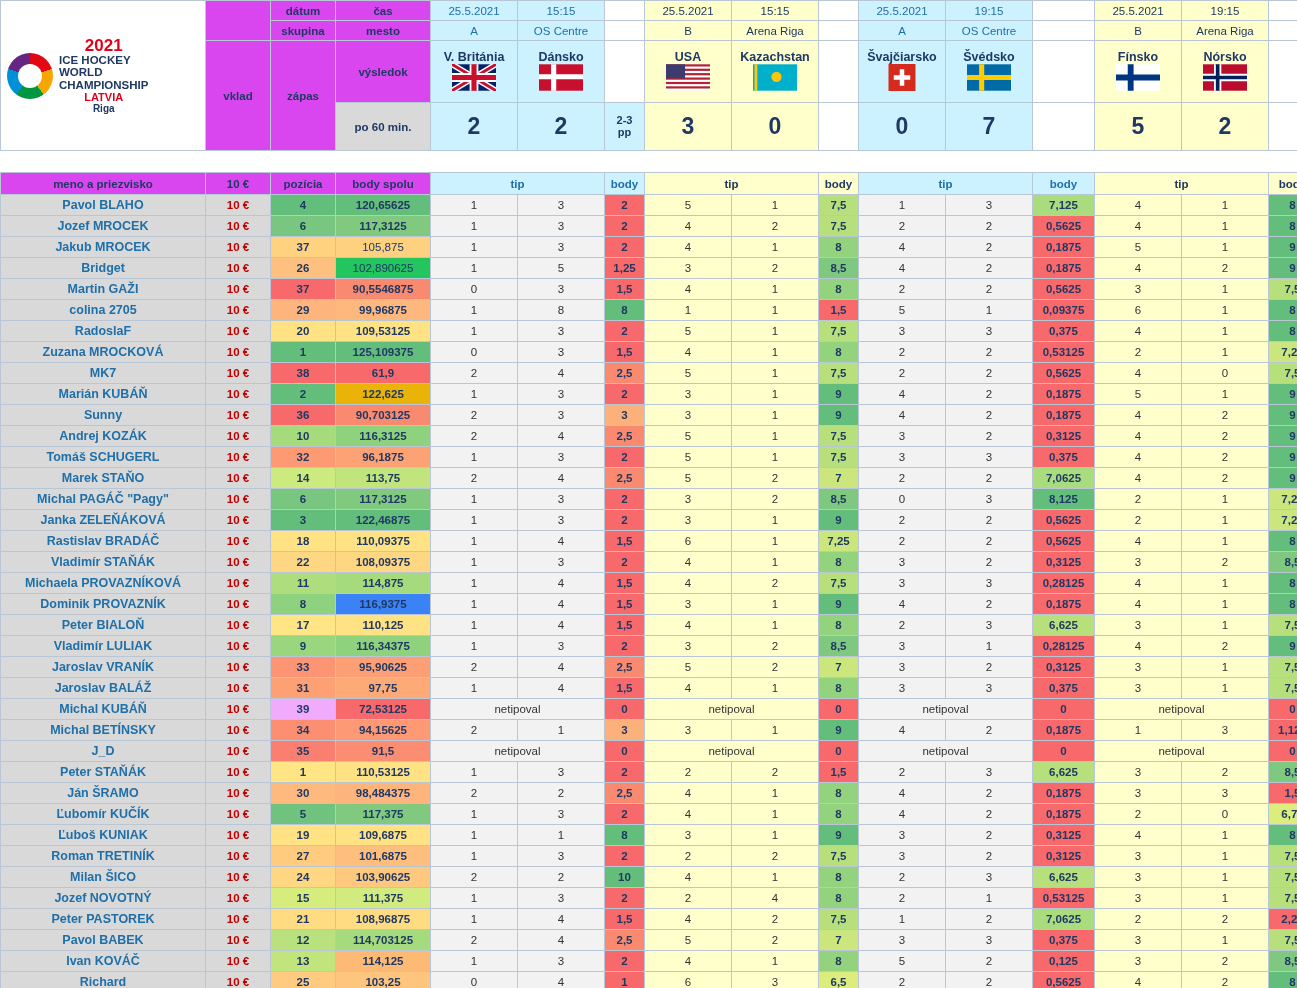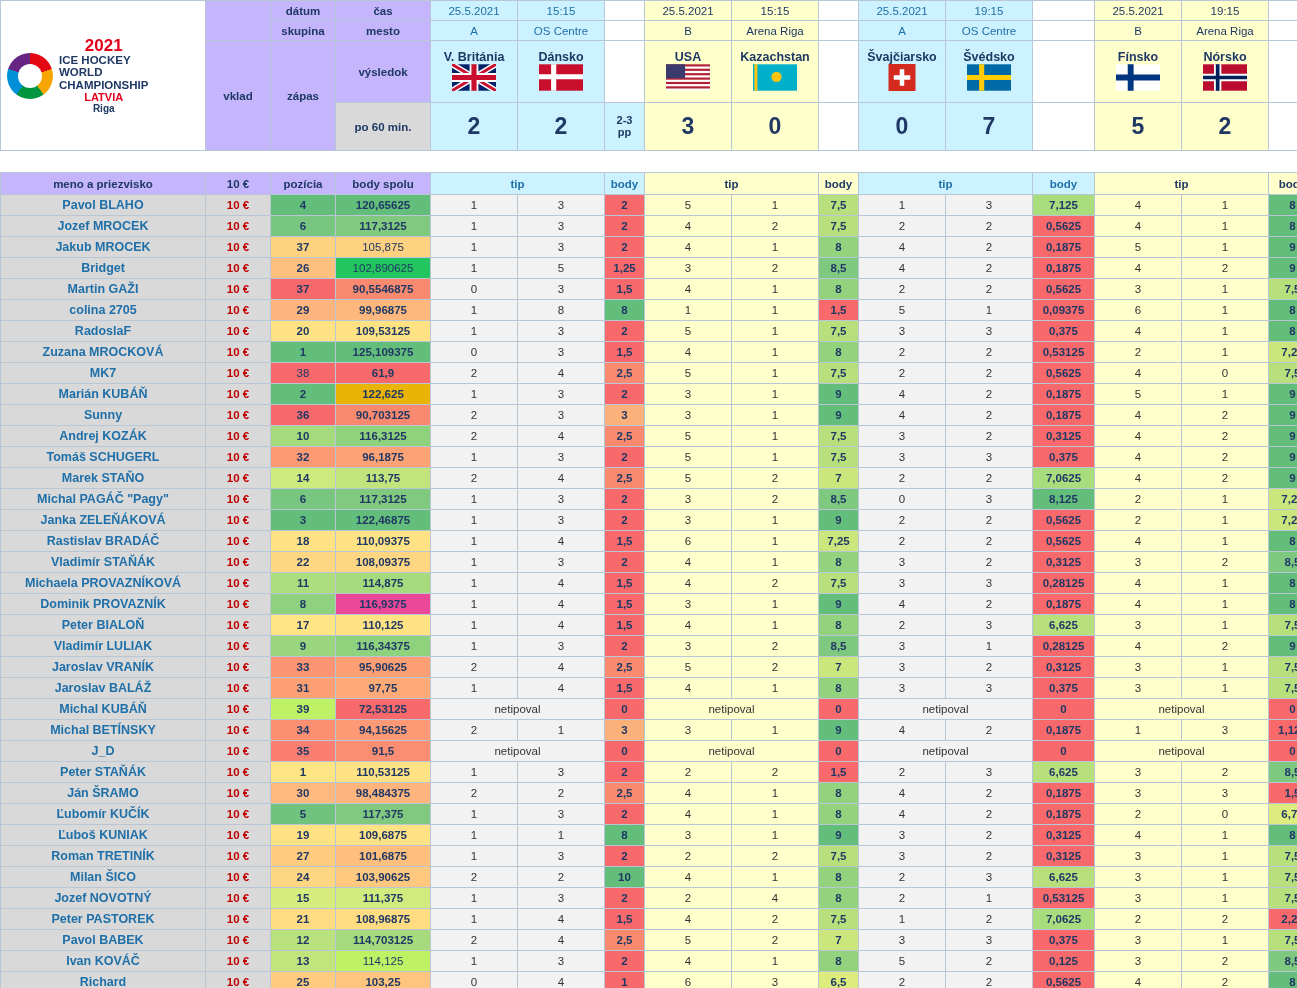--- a/index.html
+++ b/index.html
@@ -1,20 +1,20 @@
 <!DOCTYPE html>
 <html><head>
 <meta charset="utf-8">
 <style>
   html,body{margin:0;padding:0;background:#ffffff;}
   body{font-family:"Liberation Sans", sans-serif;}
   #sheet{width:1297px;height:988px;position:relative;overflow:hidden;}
   table{border-collapse:collapse;table-layout:fixed;width:1297px;}
   td,th{border:1px solid #b9c6d6;padding:0;font-size:11.5px;text-align:center;vertical-align:middle;overflow:hidden;white-space:nowrap;}
-  .lbl{background:#c4b5fd;font-weight:bold;color:#1f3864;}
+  .lbl{background:#d946ef;font-weight:bold;color:#1f3864;}
   .lbl2{background:#d9d9d9;font-weight:bold;color:#1f3864;}
   .cyan{background:#ccf2ff;color:#1f6fa8;}
   .cyan-b{background:#ccf2ff;color:#1f6fa8;font-weight:bold;}
   .yel{background:#ffffcc;color:#1f3864;}
   .yel-b{background:#ffffcc;color:#1f3864;font-weight:bold;}
   .white{background:#ffffff;}
   .score{font-size:23px;font-weight:bold;color:#1f3864;background:#ccf2ff;}
   .score-y{font-size:23px;font-weight:bold;color:#1f3864;background:#ffffcc;}
   .pp{font-size:11px;font-weight:bold;color:#1f3864;background:#ccf2ff;line-height:1.05;}
   .team{font-weight:bold;color:#1f3864;font-size:12.5px;}
@@ -325,21 +325,21 @@
           <td class="tipc">2</td>
           <td class="tipc">2</td>
           <td style="background:#f8696b;color:#1f3864;font-weight:bold">0,53125</td>
           <td class="tipy">2</td>
           <td class="tipy">1</td>
           <td style="background:#cbe67d;color:#1f3864;font-weight:bold">7,25</td>
         </tr>
         <tr style="height:21px">
           <td class="name">MK7</td>
           <td class="vklad">10 €</td>
-          <td style="background:#f8696b;color:#1f3864;font-weight:normal">38</td>
+          <td style="background:#f8696b;color:#1f3864;font-weight:bold">38</td>
           <td style="background:#f8696b;color:#1f3864;font-weight:bold">61,9</td>
           <td class="tipc">2</td>
           <td class="tipc">4</td>
           <td style="background:#fa8a6f;color:#1f3864;font-weight:bold">2,5</td>
           <td class="tipy">5</td>
           <td class="tipy">1</td>
           <td style="background:#b7e07c;color:#1f3864;font-weight:bold">7,5</td>
           <td class="tipc">2</td>
           <td class="tipc">2</td>
           <td style="background:#f8696b;color:#1f3864;font-weight:bold">0,5625</td>
@@ -524,21 +524,21 @@
           <td class="tipc">3</td>
           <td style="background:#f8696b;color:#1f3864;font-weight:bold">0,28125</td>
           <td class="tipy">4</td>
           <td class="tipy">1</td>
           <td style="background:#63be7b;color:#1f3864;font-weight:bold">8</td>
         </tr>
         <tr style="height:21px">
           <td class="name">Dominik PROVAZNÍK</td>
           <td class="vklad">10 €</td>
           <td style="background:#8ed17e;color:#1f3864;font-weight:bold">8</td>
-          <td style="background:#ec4899;color:#1f3864;font-weight:bold">116,9375</td>
+          <td style="background:#3b82f6;color:#1f3864;font-weight:bold">116,9375</td>
           <td class="tipc">1</td>
           <td class="tipc">4</td>
           <td style="background:#f8696b;color:#1f3864;font-weight:bold">1,5</td>
           <td class="tipy">3</td>
           <td class="tipy">1</td>
           <td style="background:#63be7b;color:#1f3864;font-weight:bold">9</td>
           <td class="tipc">4</td>
           <td class="tipc">2</td>
           <td style="background:#f8696b;color:#1f3864;font-weight:bold">0,1875</td>
           <td class="tipy">4</td>
@@ -613,21 +613,21 @@
           <td class="tipc">3</td>
           <td class="tipc">3</td>
           <td style="background:#f8696b;color:#1f3864;font-weight:bold">0,375</td>
           <td class="tipy">3</td>
           <td class="tipy">1</td>
           <td style="background:#b7e07c;color:#1f3864;font-weight:bold">7,5</td>
         </tr>
         <tr style="height:21px">
           <td class="name">Michal KUBÁŇ</td>
           <td class="vklad">10 €</td>
-          <td style="background:#bef264;color:#1f3864;font-weight:bold">39</td>
+          <td style="background:#f0abfc;color:#1f3864;font-weight:bold">39</td>
           <td style="background:#f8696b;color:#1f3864;font-weight:bold">72,53125</td>
           <td colspan="2" class="tipc">netipoval</td>
           <td style="background:#f8696b;color:#1f3864;font-weight:bold">0</td>
           <td colspan="2" class="tipy">netipoval</td>
           <td style="background:#f8696b;color:#1f3864;font-weight:bold">0</td>
           <td colspan="2" class="tipc">netipoval</td>
           <td style="background:#f8696b;color:#1f3864;font-weight:bold">0</td>
           <td colspan="2" class="tipy">netipoval</td>
           <td style="background:#f8696b;color:#1f3864;font-weight:bold">0</td>
         </tr>
@@ -822,21 +822,21 @@
           <td class="tipc">3</td>
           <td style="background:#f8696b;color:#1f3864;font-weight:bold">0,375</td>
           <td class="tipy">3</td>
           <td class="tipy">1</td>
           <td style="background:#b7e07c;color:#1f3864;font-weight:bold">7,5</td>
         </tr>
         <tr style="height:21px">
           <td class="name">Ivan KOVÁČ</td>
           <td class="vklad">10 €</td>
           <td style="background:#c2e47d;color:#1f3864;font-weight:bold">13</td>
-          <td style="background:#bef264;color:#1f3864;font-weight:normal">114,125</td>
+          <td style="background:#fdba74;color:#1f3864;font-weight:bold">114,125</td>
           <td class="tipc">1</td>
           <td class="tipc">3</td>
           <td style="background:#f8696b;color:#1f3864;font-weight:bold">2</td>
           <td class="tipy">4</td>
           <td class="tipy">1</td>
           <td style="background:#93d37e;color:#1f3864;font-weight:bold">8</td>
           <td class="tipc">5</td>
           <td class="tipc">2</td>
           <td style="background:#f8696b;color:#1f3864;font-weight:bold">0,125</td>
           <td class="tipy">3</td>

